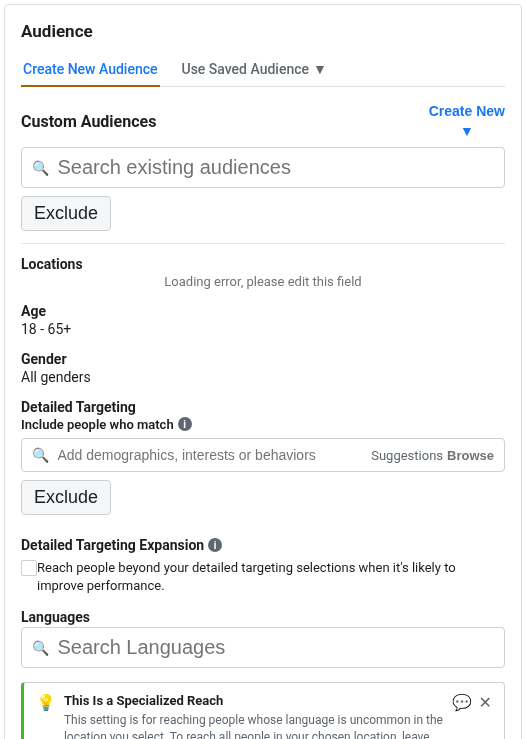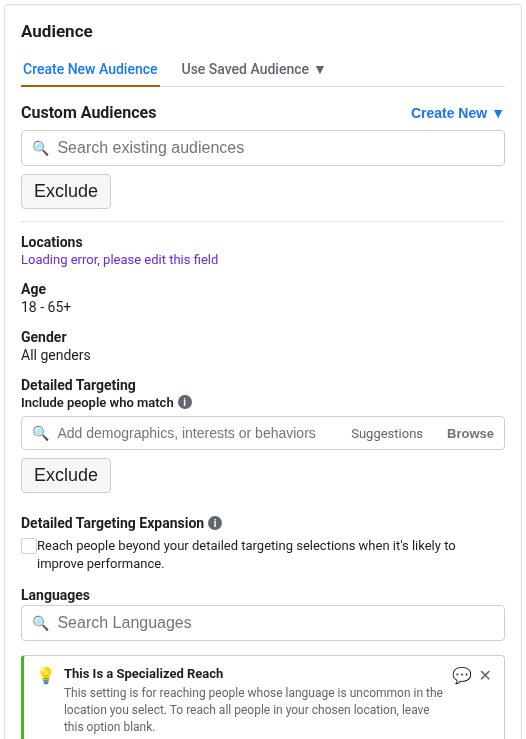--- a/index.html
+++ b/index.html
@@ -60,35 +60,36 @@
       display: flex;
       align-items: center;
       gap: 4px;
       color: #1877f2;
       font-weight: 600;
       font-size: 14px;
       cursor: pointer;
       background: none;
       border: none;
       padding: 0;
+      flex-direction: column;
     }
     .search-box {
       display: flex;
       align-items: center;
       border: 1px solid #ccd0d5;
       border-radius: 4px;
       padding: 8px 10px;
       gap: 8px;
       margin-bottom: 8px;
       background: #fff;
     }
     .search-box input {
       border: none;
       outline: none;
-      font-size: 16px;
+      font-size: 20px;
       color: #404040;
       width: 100%;
       background: transparent;
     }
     .search-icon {
       color: #606770;
       font-size: 14px;
     }
     .exclude-btn {
       border: 1px solid #ccd0d5;
@@ -109,21 +110,22 @@
       font-weight: 700;
       font-size: 14px;
       margin-bottom: 2px;
     }
     .field-section-value {
       font-size: 14px;
       color: #1c1e21;
     }
     .error-text {
       font-size: 13px;
-      color: #6d28d9;
+      color: #737373;
+      text-align: center;
     }
     .detailed-targeting-label {
       display: flex;
       align-items: flex-start;
       gap: 4px;
       font-size: 13px;
       font-weight: 600;
       margin-bottom: 6px;
     }
     .info-icon {
@@ -153,21 +155,21 @@
     .search-box-with-actions input {
       border: none;
       outline: none;
       font-size: 14px;
       color: #606770;
       flex: 1;
       background: transparent;
     }
     .search-actions {
       display: flex;
-      gap: 24px;
+      gap: 4px;
       align-items: center;
     }
     .suggestions-btn {
       font-size: 13px;
       color: #606770;
       cursor: pointer;
     }
     .browse-btn {
       font-size: 13px;
       color: #737373;

